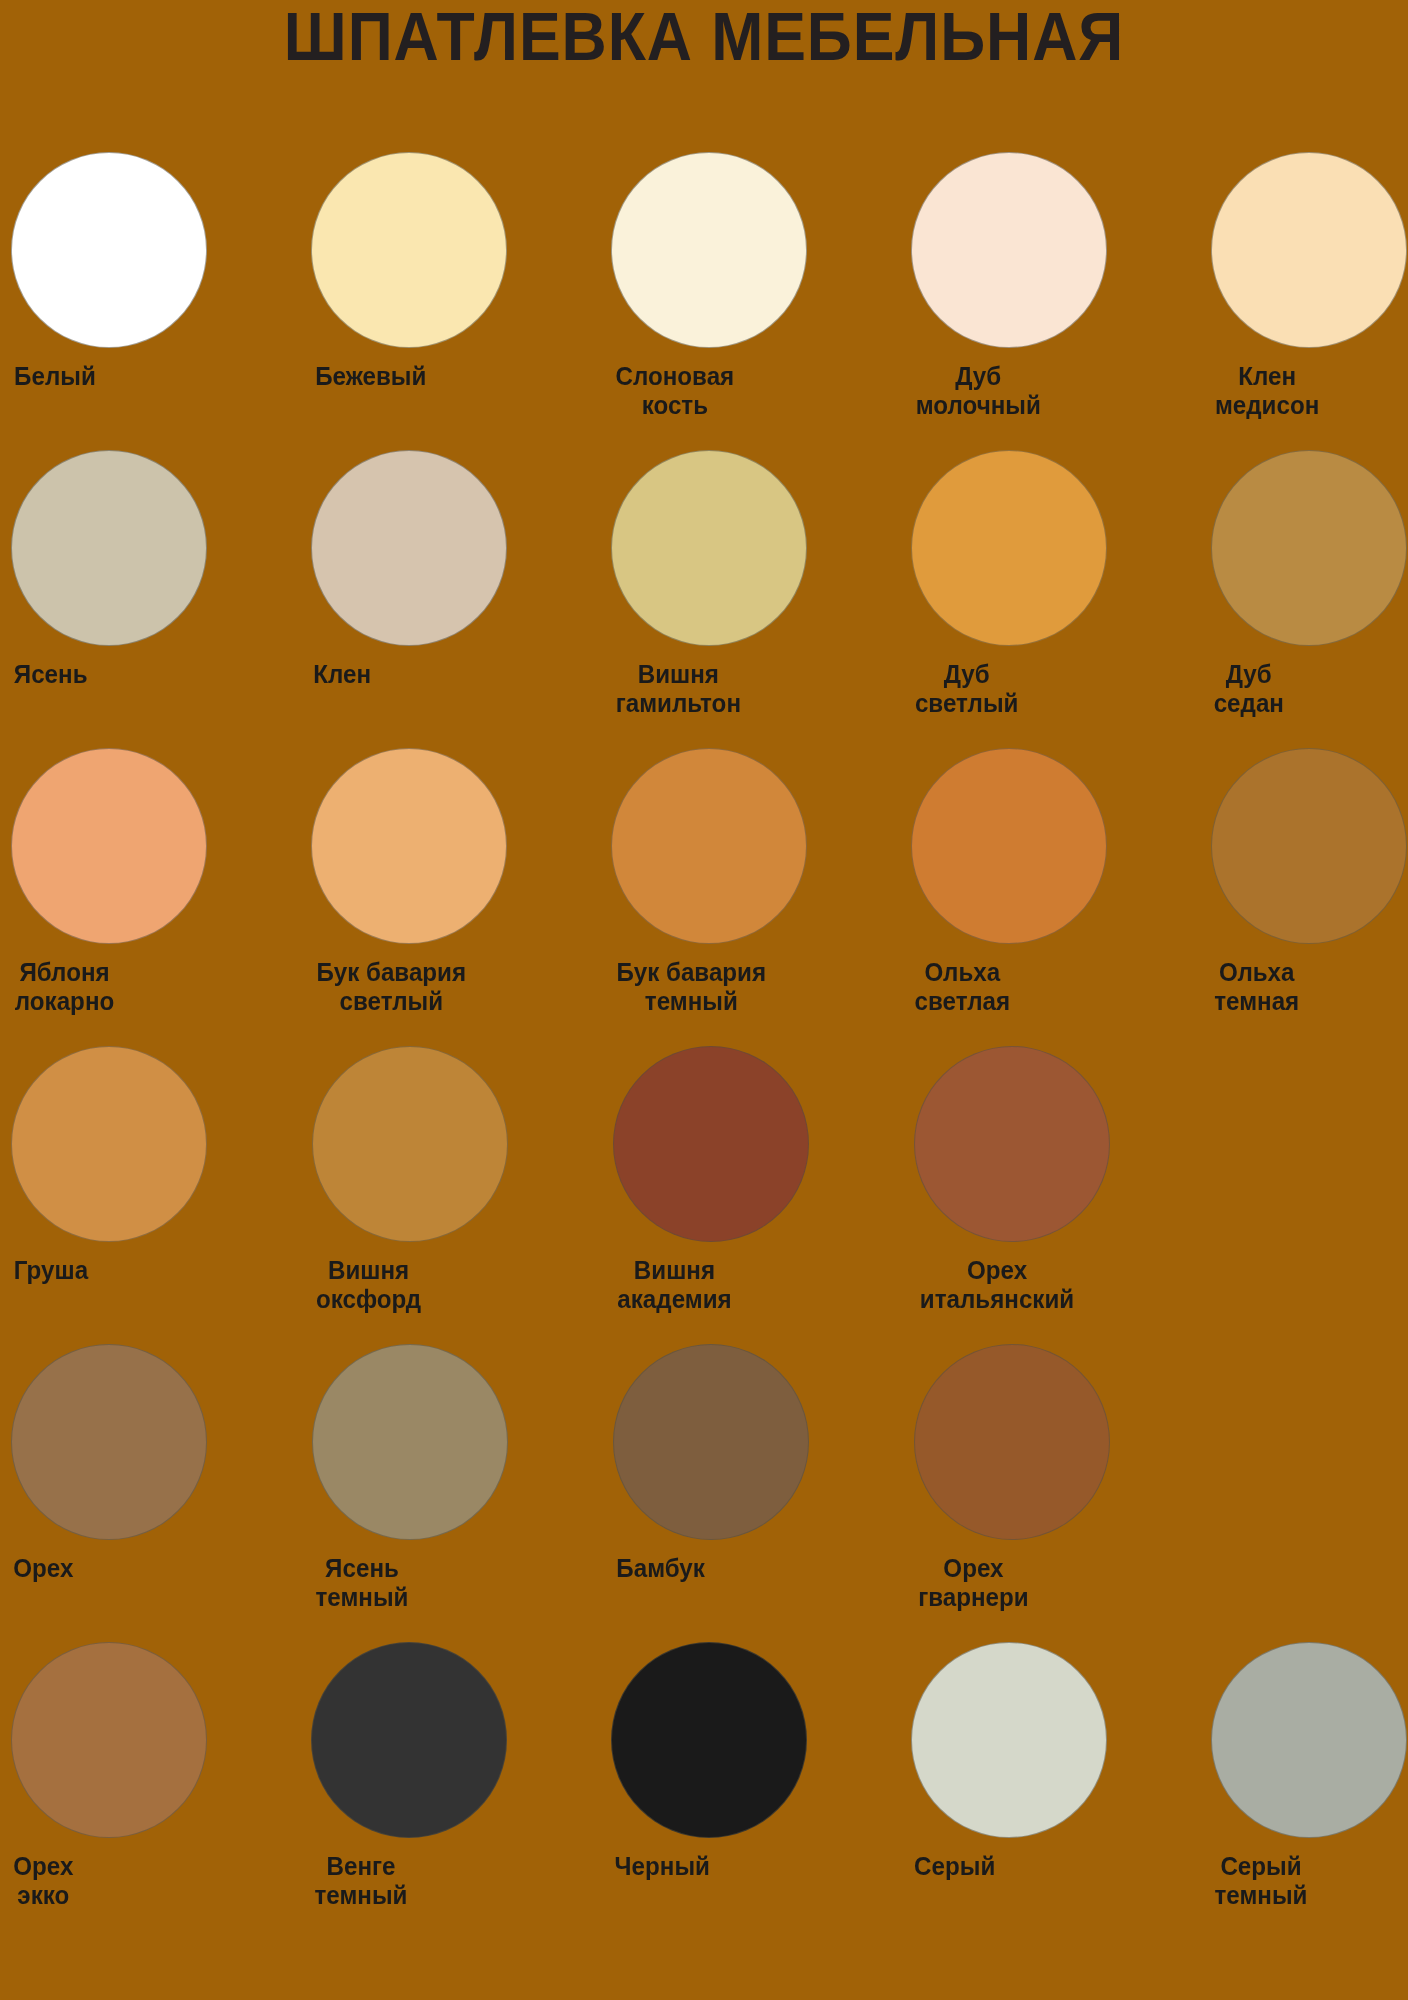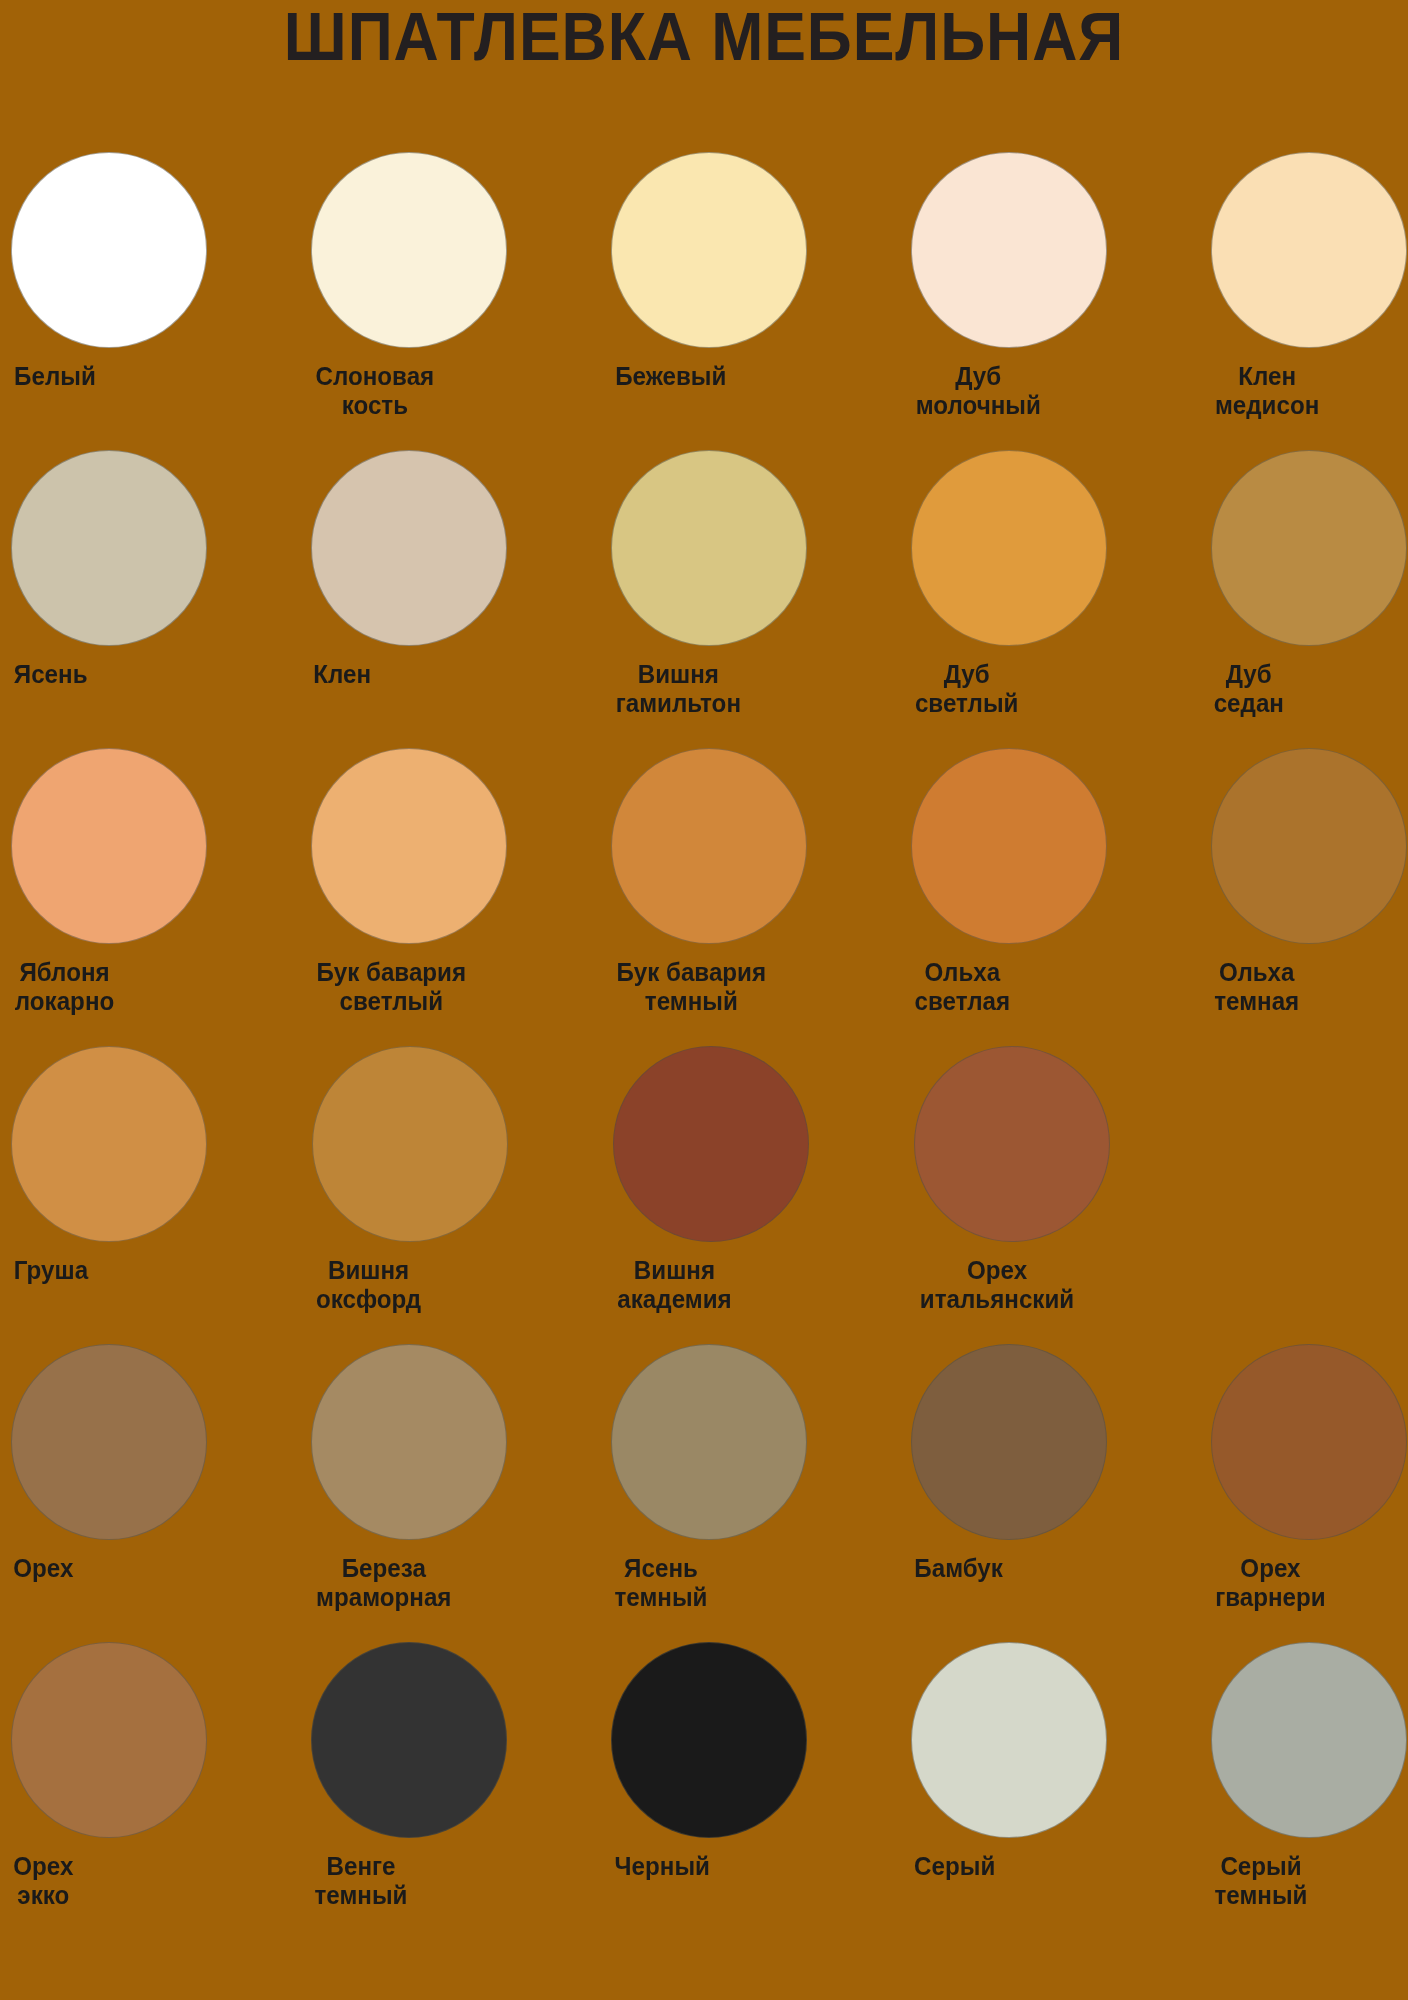--- a/index.html
+++ b/index.html
@@ -97,29 +97,29 @@
 
   <div class="page-title">ШПАТЛЕВКА МЕБЕЛЬНАЯ</div>
 
   <div class="swatch-grid">
       <div class="swatch-row">
         <div class="swatch-cell">
           <div class="swatch-disc" style="background: rgb(255, 255, 255);"></div>
           <div class="swatch-label">Белый</div>
         </div>
         <div class="swatch-cell">
+          <div class="swatch-disc" style="background: rgb(250, 231, 176);"></div>
+          <div class="swatch-label">Бежевый</div>
+        </div>
+        <div class="swatch-cell">
           <div class="swatch-disc" style="background: rgb(250, 242, 218);"></div>
           <div class="swatch-label">Слоновая
 кость</div>
         </div>
         <div class="swatch-cell">
-          <div class="swatch-disc" style="background: rgb(250, 231, 176);"></div>
-          <div class="swatch-label">Бежевый</div>
-        </div>
-        <div class="swatch-cell">
           <div class="swatch-disc" style="background: rgb(250, 229, 211);"></div>
           <div class="swatch-label">Дуб
 молочный</div>
         </div>
         <div class="swatch-cell">
           <div class="swatch-disc" style="background: rgb(250, 223, 180);"></div>
           <div class="swatch-label">Клен
 медисон</div>
         </div>
       </div>
@@ -195,25 +195,20 @@
           <div class="swatch-label">Орех
 итальянский</div>
         </div>
       </div>
       <div class="swatch-row">
         <div class="swatch-cell">
           <div class="swatch-disc" style="background: rgb(151, 113, 74);"></div>
           <div class="swatch-label">Орех</div>
         </div>
         <div class="swatch-cell">
-          <div class="swatch-disc" style="background: rgb(165, 138, 99);"></div>
-          <div class="swatch-label">Береза
-мраморная</div>
-        </div>
-        <div class="swatch-cell">
           <div class="swatch-disc" style="background: rgb(154, 136, 101);"></div>
           <div class="swatch-label">Ясень
 темный</div>
         </div>
         <div class="swatch-cell">
           <div class="swatch-disc" style="background: rgb(126, 94, 62);"></div>
           <div class="swatch-label">Бамбук</div>
         </div>
         <div class="swatch-cell">
           <div class="swatch-disc" style="background: rgb(150, 89, 42);"></div>

